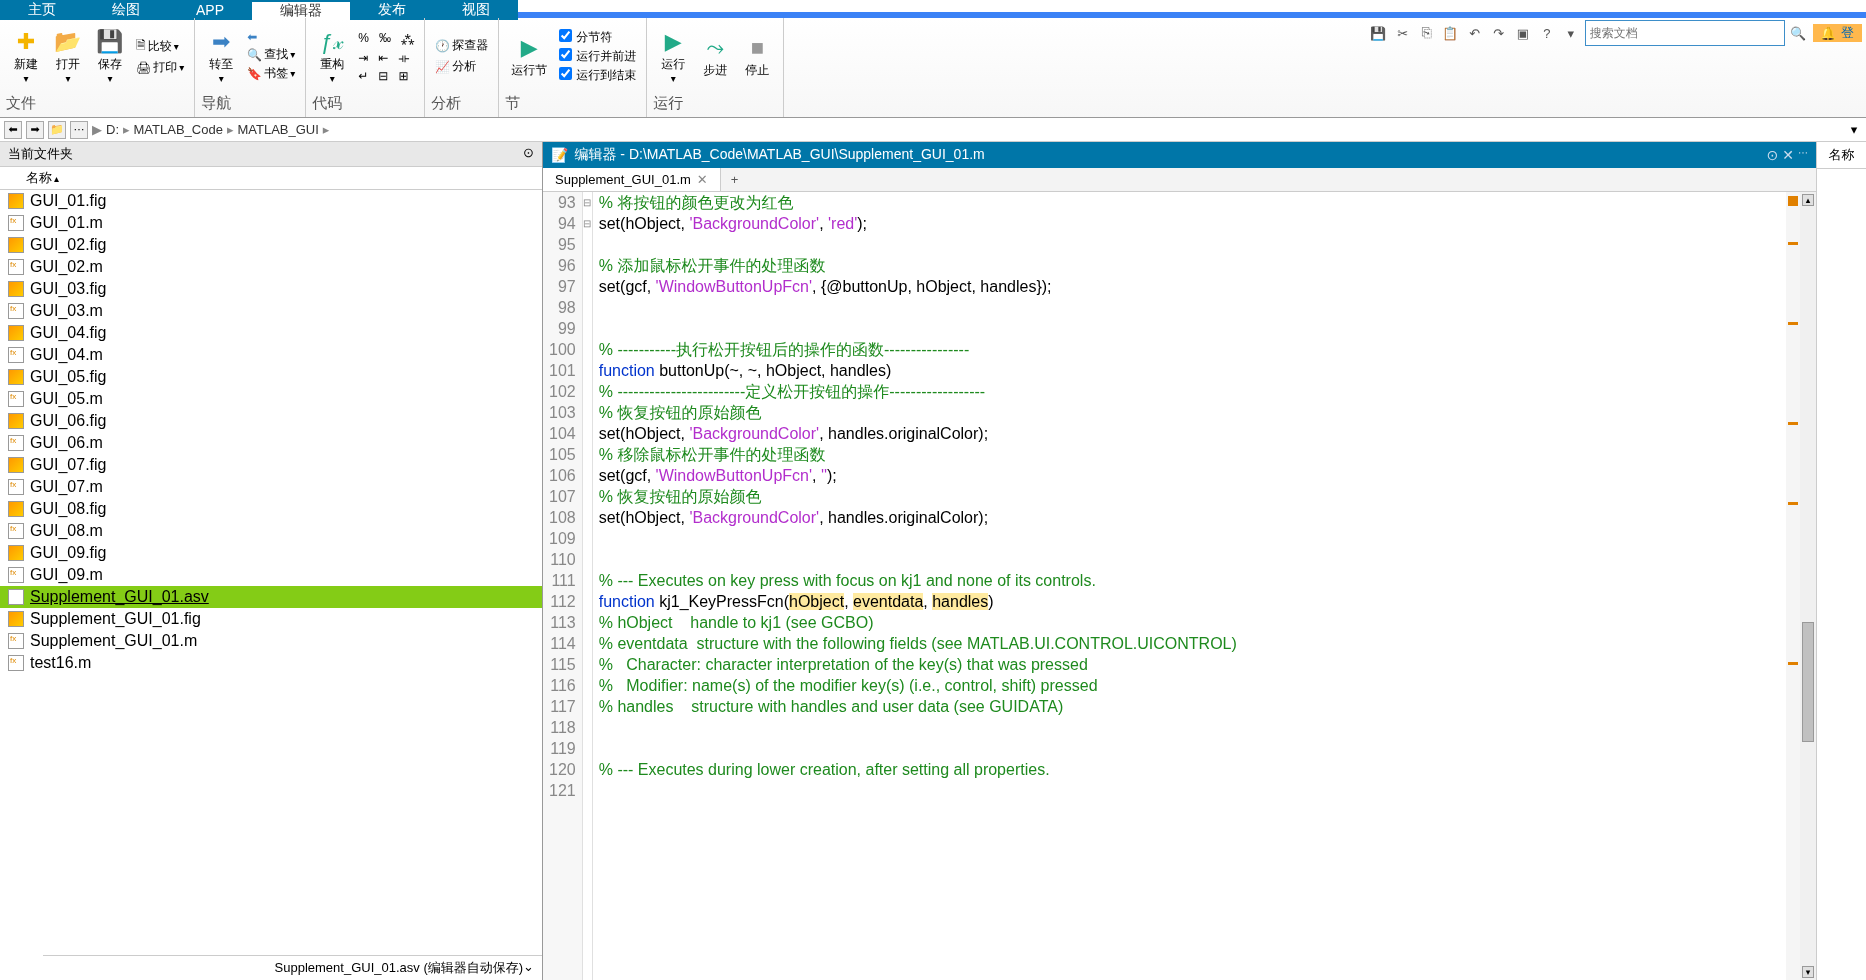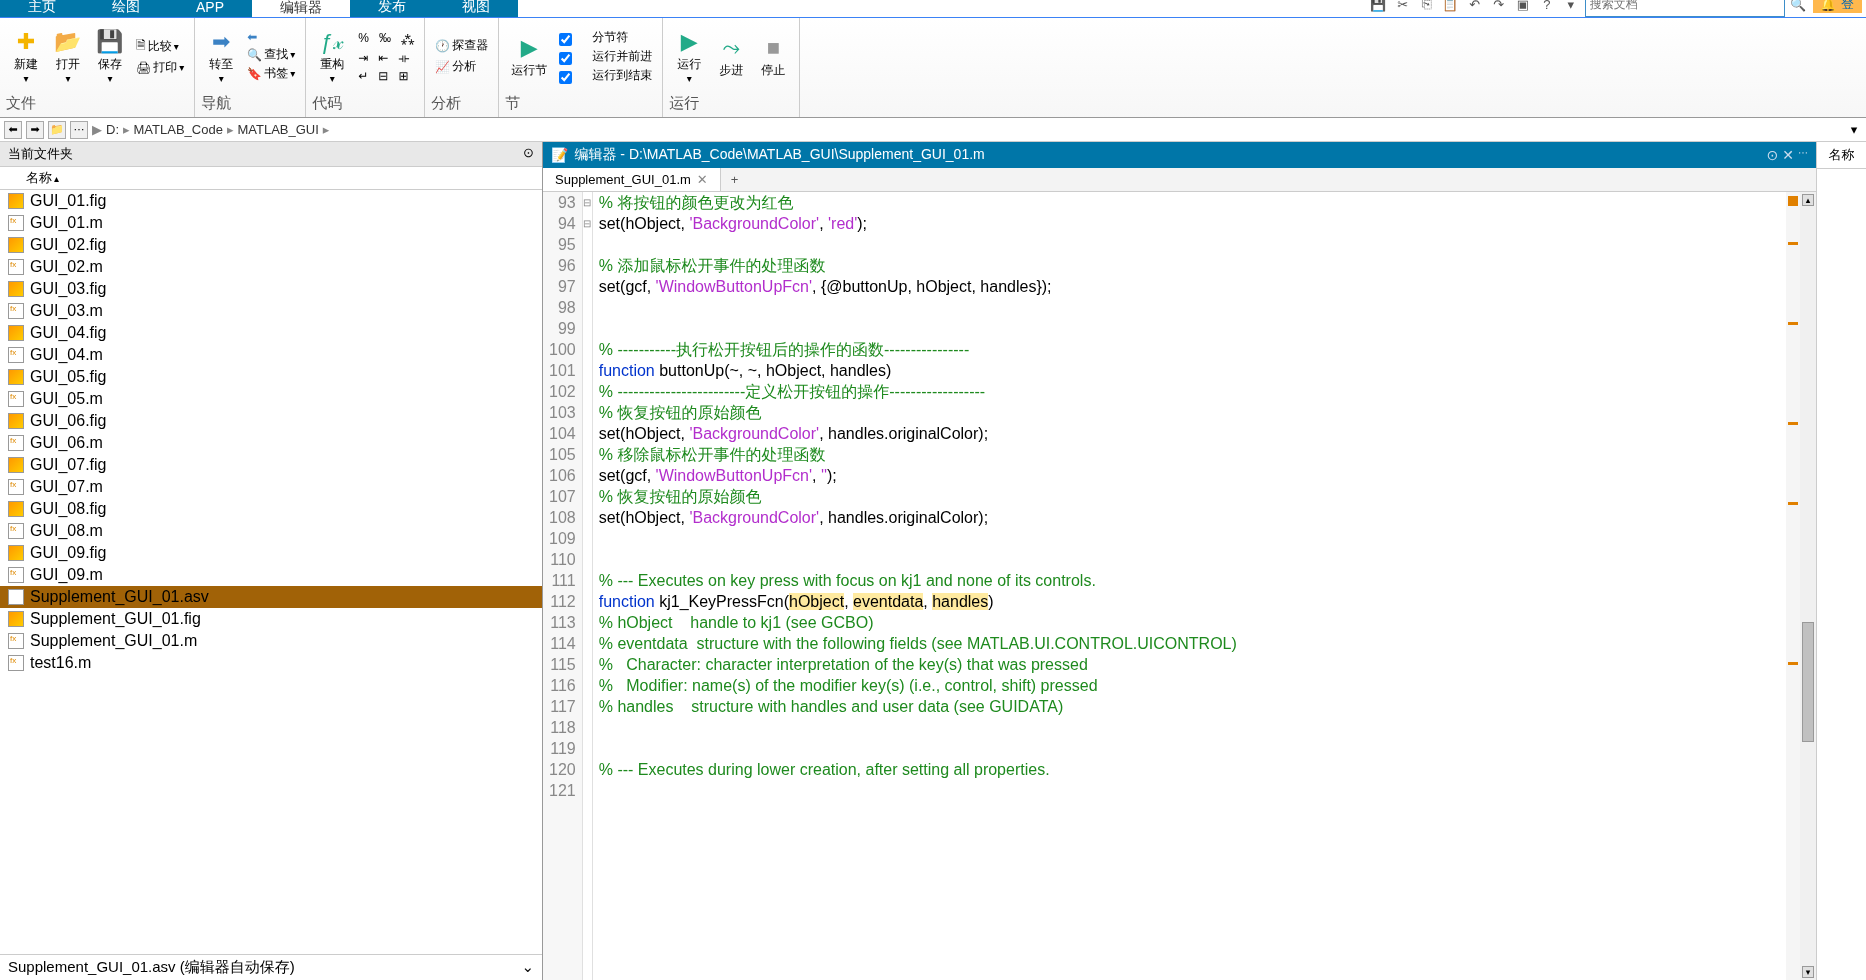--- a/index.html
+++ b/index.html
@@ -1,52 +1,52 @@
 <!DOCTYPE html>
 <html><head>
 <meta charset="utf-8">
 <style>
 * { margin: 0; padding: 0; box-sizing: border-box; font-family: "Microsoft YaHei", "SimSun", sans-serif; }
 body { width: 1866px; height: 980px; background: #fff; overflow: hidden; font-size: 13px; }
-.menubar { height: 18px; background: #fff; display: flex; align-items: flex-end; border-bottom: 1px solid #3b82f6; }
+.menubar { height: 18px; background: #fff; display: flex; align-items: flex-start; border-bottom: 6px solid #3b82f6; flex-direction: column; }
 .menutab { padding: 0 28px; display: flex; align-items: center; cursor: pointer; color: #333; font-size: 14px; }
 .menutab.blue { background: #0076a8; color: #fff; }
 .menutab.active { background: #fff; color: #333; border-top: 2px solid #0076a8; }
 .menubar-right { margin-left: auto; display: flex; align-items: center; gap: 4px; padding-right: 4px; }
 .menubar-right .ticon { width: 20px; height: 20px; display: flex; align-items: center; justify-content: center; cursor: pointer; color: #555; }
 .search-box { width: 200px; height: 26px; border: 1px solid #3d8ec9; padding: 0 4px; font-size: 12px; }
 .login-area { background: #ffb84d; color: #0066b3; padding: 0 8px; display: flex; align-items: center; gap: 4px; height: 18px; }
 
 .ribbon { height: 100px; background: linear-gradient(#fff,#f7f7f7); border-bottom: 1px solid #999; display: flex; }
 .ribbon-group { display: flex; flex-direction: column; border-right: 1px solid #ccc; padding: 2px 6px; }
 .ribbon-row { display: flex; gap: 2px; flex: 1; }
 .ribbon-btn { display: flex; flex-direction: column; align-items: center; justify-content: center; padding: 2px 6px; cursor: pointer; min-width: 40px; }
 .ribbon-btn .ricon { width: 28px; height: 28px; display: flex; align-items: center; justify-content: center; font-size: 22px; }
 .ribbon-btn .rlabel { font-size: 12px; text-align: center; }
 .ribbon-grouplabel { text-align: left; font-size: 15px; color: #555; padding: 2px 0; }
 .small-btn { display: flex; align-items: center; gap: 2px; padding: 1px 4px; font-size: 12px; cursor: pointer; }
-.checkbox-item { display: flex; align-items: flex-end; gap: 20px; font-size: 12px; padding: 1px 4px; }
+.checkbox-item { display: flex; align-items: flex-start; gap: 4px; font-size: 12px; padding: 1px 4px; }
 
 .pathbar { height: 24px; border-bottom: 1px solid #ccc; display: flex; align-items: center; padding: 0 4px; gap: 4px; }
 .path-seg { color: #333; cursor: pointer; }
 .path-sep { color: #888; }
 
 .main { display: flex; height: calc(980px - 18px - 100px - 24px); }
 .left-panel { width: 543px; display: flex; flex-direction: column; border-right: 1px solid #999; }
 .panel-title { background: #e8e8e8; padding: 3px 8px; font-size: 13px; border-bottom: 1px solid #ccc; display: flex; justify-content: space-between; }
 .file-header { background: #fff; border-bottom: 1px solid #ccc; display: flex; align-items: center; padding: 2px 8px; font-size: 13px; }
 .file-list { flex: 1; overflow-y: auto; background: #fff; position: relative; }
 .file-item { display: flex; align-items: center; padding: 2px 8px; gap: 6px; font-family: "Courier New", monospace; font-size: 16px; cursor: pointer; }
-.file-item.selected { background: #a16207; }
+.file-item.selected { background: #84cc16; text-decoration: underline; }
 .file-icon { width: 16px; height: 16px; display: inline-block; }
 .file-icon.fig { background: linear-gradient(135deg,#f90,#fc0); border: 1px solid #999; }
 .file-icon.m { background: #fff; border: 1px solid #999; position: relative; }
 .file-icon.m::before { content: "fx"; font-size: 8px; color: #d80; position: absolute; top: 0; left: 1px; }
 .file-icon.asv { background: #fff; border: 1px solid #999; }
-.detail-hdr { background: #fff; border-top: 1px solid #ccc; padding: 3px 8px; font-size: 15px; display: flex; justify-content: space-between; }
+.detail-hdr { background: #fff; border-top: 1px solid #ccc; padding: 3px 8px; font-size: 13px; display: flex; justify-content: flex-end; margin-left: 43px; }
 .detail-body { flex: 0 0 140px; display: flex; align-items: center; justify-content: center; color: #666; }
 
 .editor-panel { flex: 1; display: flex; flex-direction: column; }
 .editor-title { background: #0076a8; color: #fff; padding: 4px 8px; font-size: 14px; display: flex; align-items: center; gap: 6px; }
 .editor-title-right { margin-left: auto; display: flex; gap: 4px; }
 .editor-tabs { display: flex; border-bottom: 1px solid #ccc; background: #f3f3f3; }
 .editor-tab { padding: 4px 12px; background: #fff; border-right: 1px solid #ccc; display: flex; align-items: center; gap: 6px; cursor: pointer; }
 .tab-close { color: #888; cursor: pointer; }
 .tab-add { padding: 4px 10px; cursor: pointer; color: #555; }
 .code-area { flex: 1; display: flex; font-family: "Courier New", monospace; font-size: 16px; overflow: hidden; position: relative; }

